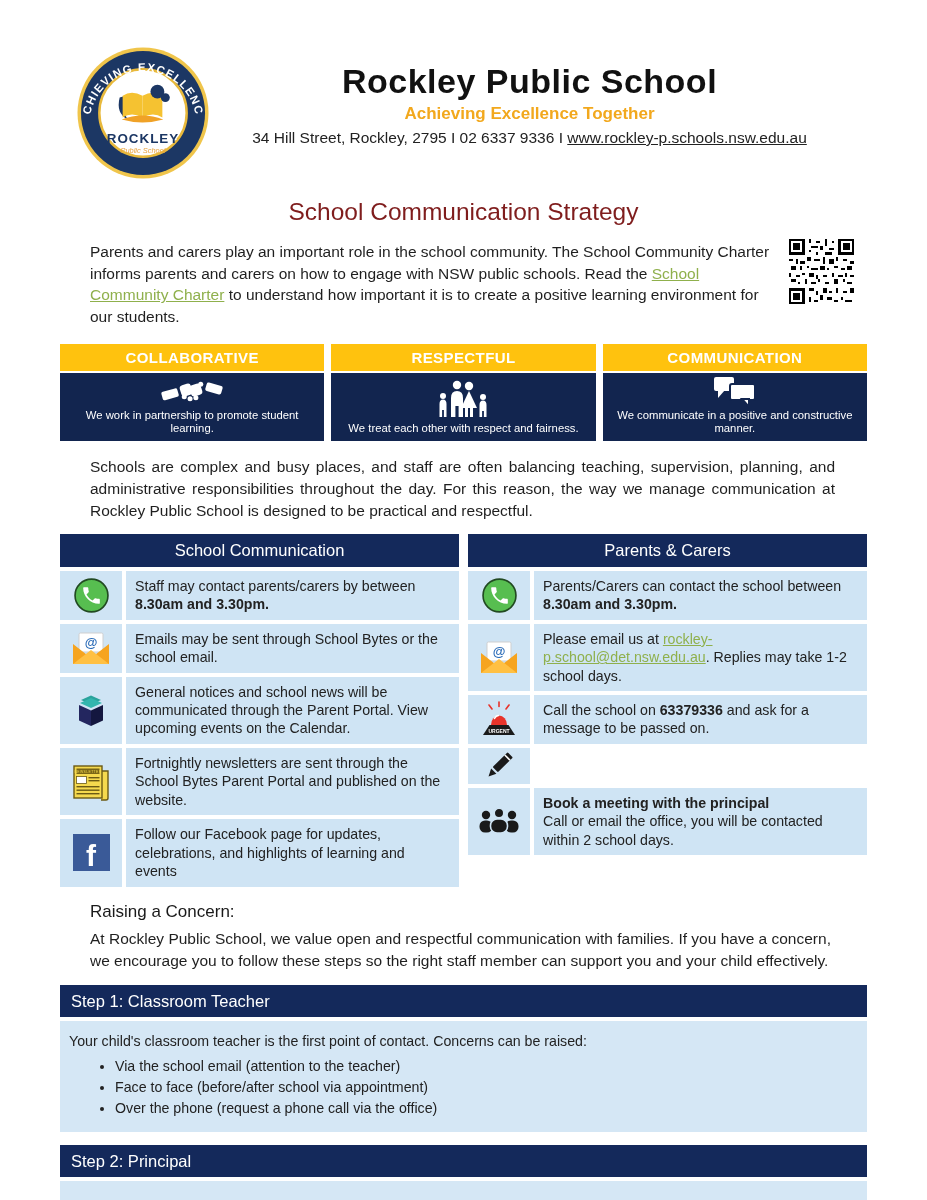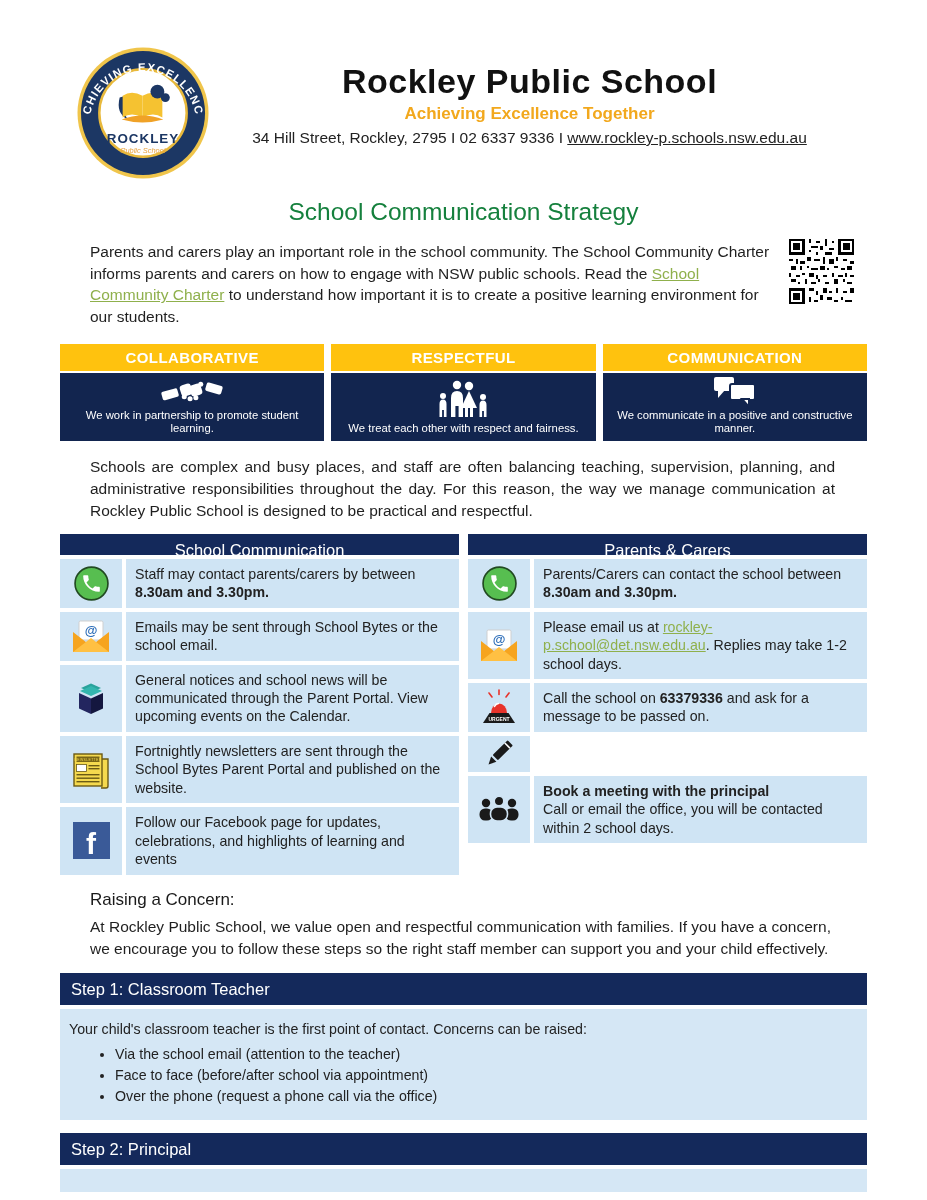--- a/index.html
+++ b/index.html
@@ -11,42 +11,42 @@
   }
   
   .hdr { display:flex; padding:46px 80px 0 76px; }
   .logo-wrap { width:136px; flex:0 0 136px; }
   .hdr-text { flex:1; text-align:center; padding-top:16px; }
   .school-name { font-size:34px; font-weight:bold; color:#111; letter-spacing:.5px; }
   .motto { font-size:17px; font-weight:bold; color:#F2A81D; margin-top:3px; }
   .addr { font-size:15.5px; color:#222; margin-top:5px; }
   .addr a { color:#222; text-decoration:underline; }
   
-  .doc-title { text-align:center; font-size:24.5px; color:#15803d; margin-top:14px; }
+  .doc-title { text-align:center; font-size:24.5px; color:#7f1d1d; margin-top:14px; }
   
   .intro { display:flex; margin:15px 60px 0 90px; }
   .intro-text { width:682px; font-size:15.5px; line-height:1.4; color:#1f1f1f; }
   .green-link { color:#8FB04C; text-decoration:underline; }
   .qr { margin-left:16px; margin-top:-2px; }
   
   .values { display:flex; gap:7px; margin:16px 60px 0 60px; }
   .vcard { flex:1; }
   .vhead { background:#FFC20E; color:#fff; font-weight:bold; font-size:15px;
            text-align:center; height:27px; line-height:27px; letter-spacing:.4px; }
   .vbody { background:#12254F; height:68px; display:flex; flex-direction:column;
            align-items:center; justify-content:flex-end; padding:4px 10px 5px; margin-top:2px; }
   .vicon { flex:1; display:flex; align-items:center; justify-content:center; }
   .vcap { color:#fff; font-size:11.3px; line-height:1.2; text-align:center; }
   
   .para2 { margin:15px 92px 0 90px; font-size:15.5px; line-height:1.42; text-align:justify; color:#1f1f1f; }
   
   .tables { display:flex; gap:9px; margin:12px 60px 0 60px; }
   .tbl { flex:1; }
   .thead { background:#14295B; color:#fff; font-size:16.5px; text-align:center;
-           height:21px; line-height:33px; }
+           height:33px; line-height:33px; }
   .trow { display:flex; gap:4px; margin-top:4px; }
   .ticon { flex:0 0 62px; background:#CFE4F4; display:flex; align-items:center; justify-content:center; }
   .tcell { flex:1; background:#CFE4F4; padding:6px 10px 6px 9px; font-size:14.2px;
            line-height:1.3; color:#222; }
   .tcell b { font-weight:bold; }
   .fb-badge { width:37px; height:37px; background:#3A5A98; color:#fff; display:flex;
               align-items:center; justify-content:center; font-size:30px; font-weight:bold;
               padding-top:6px; }
   
   .concern { margin:15px 92px 0 90px; }

